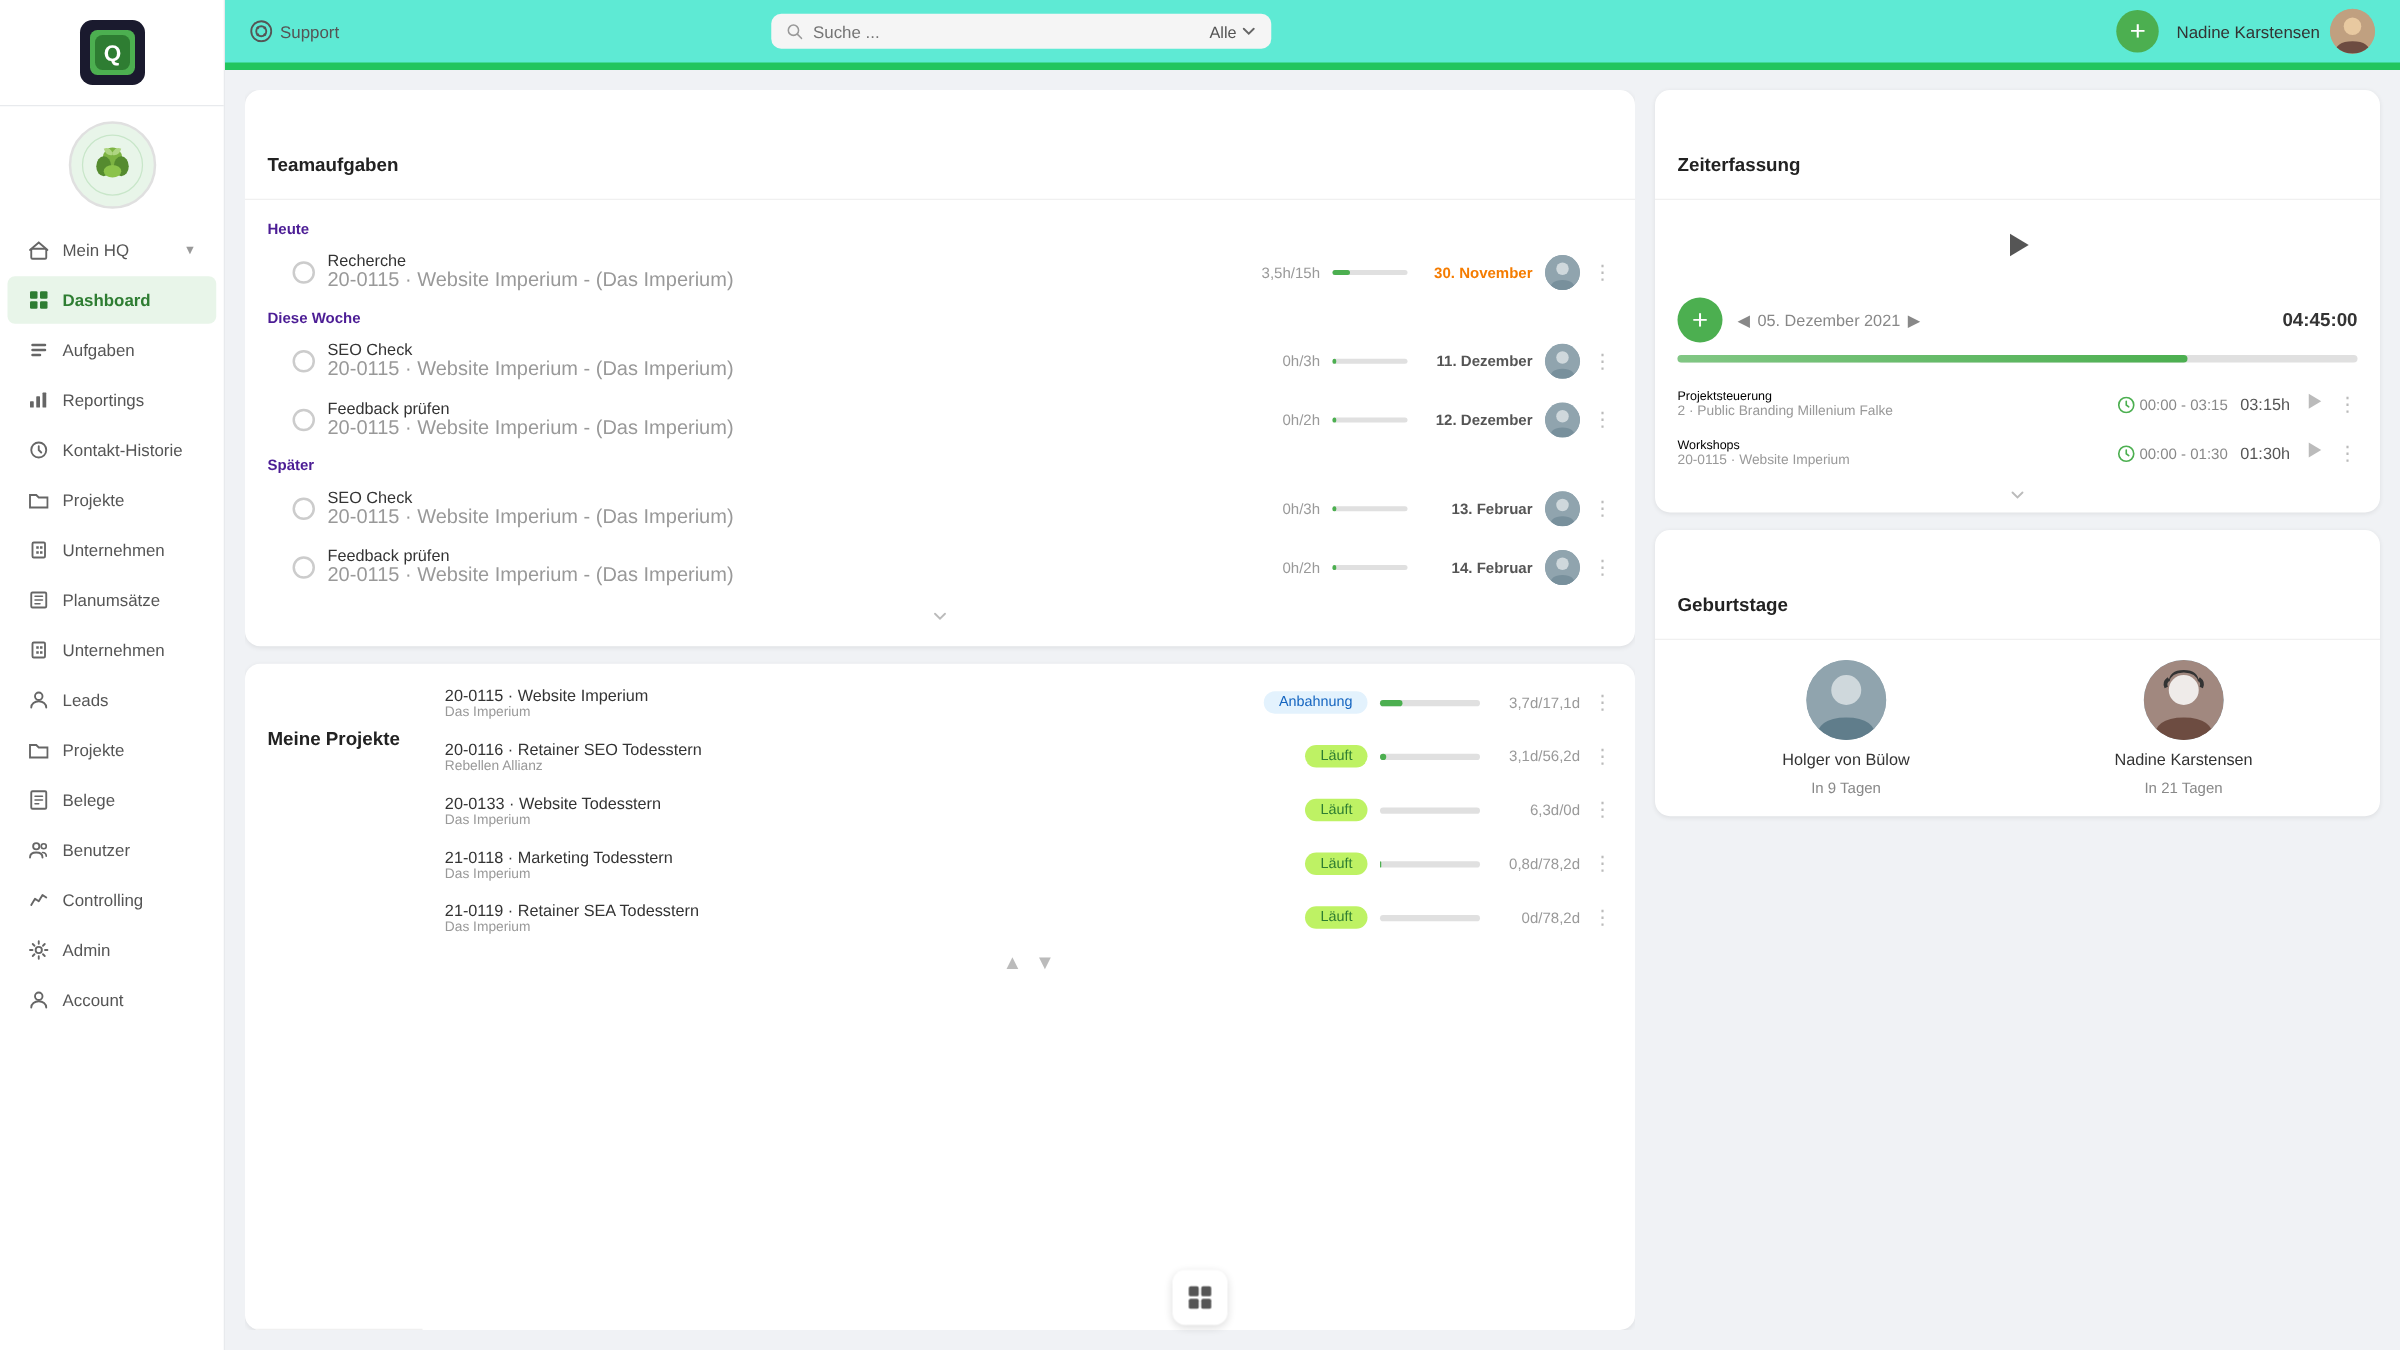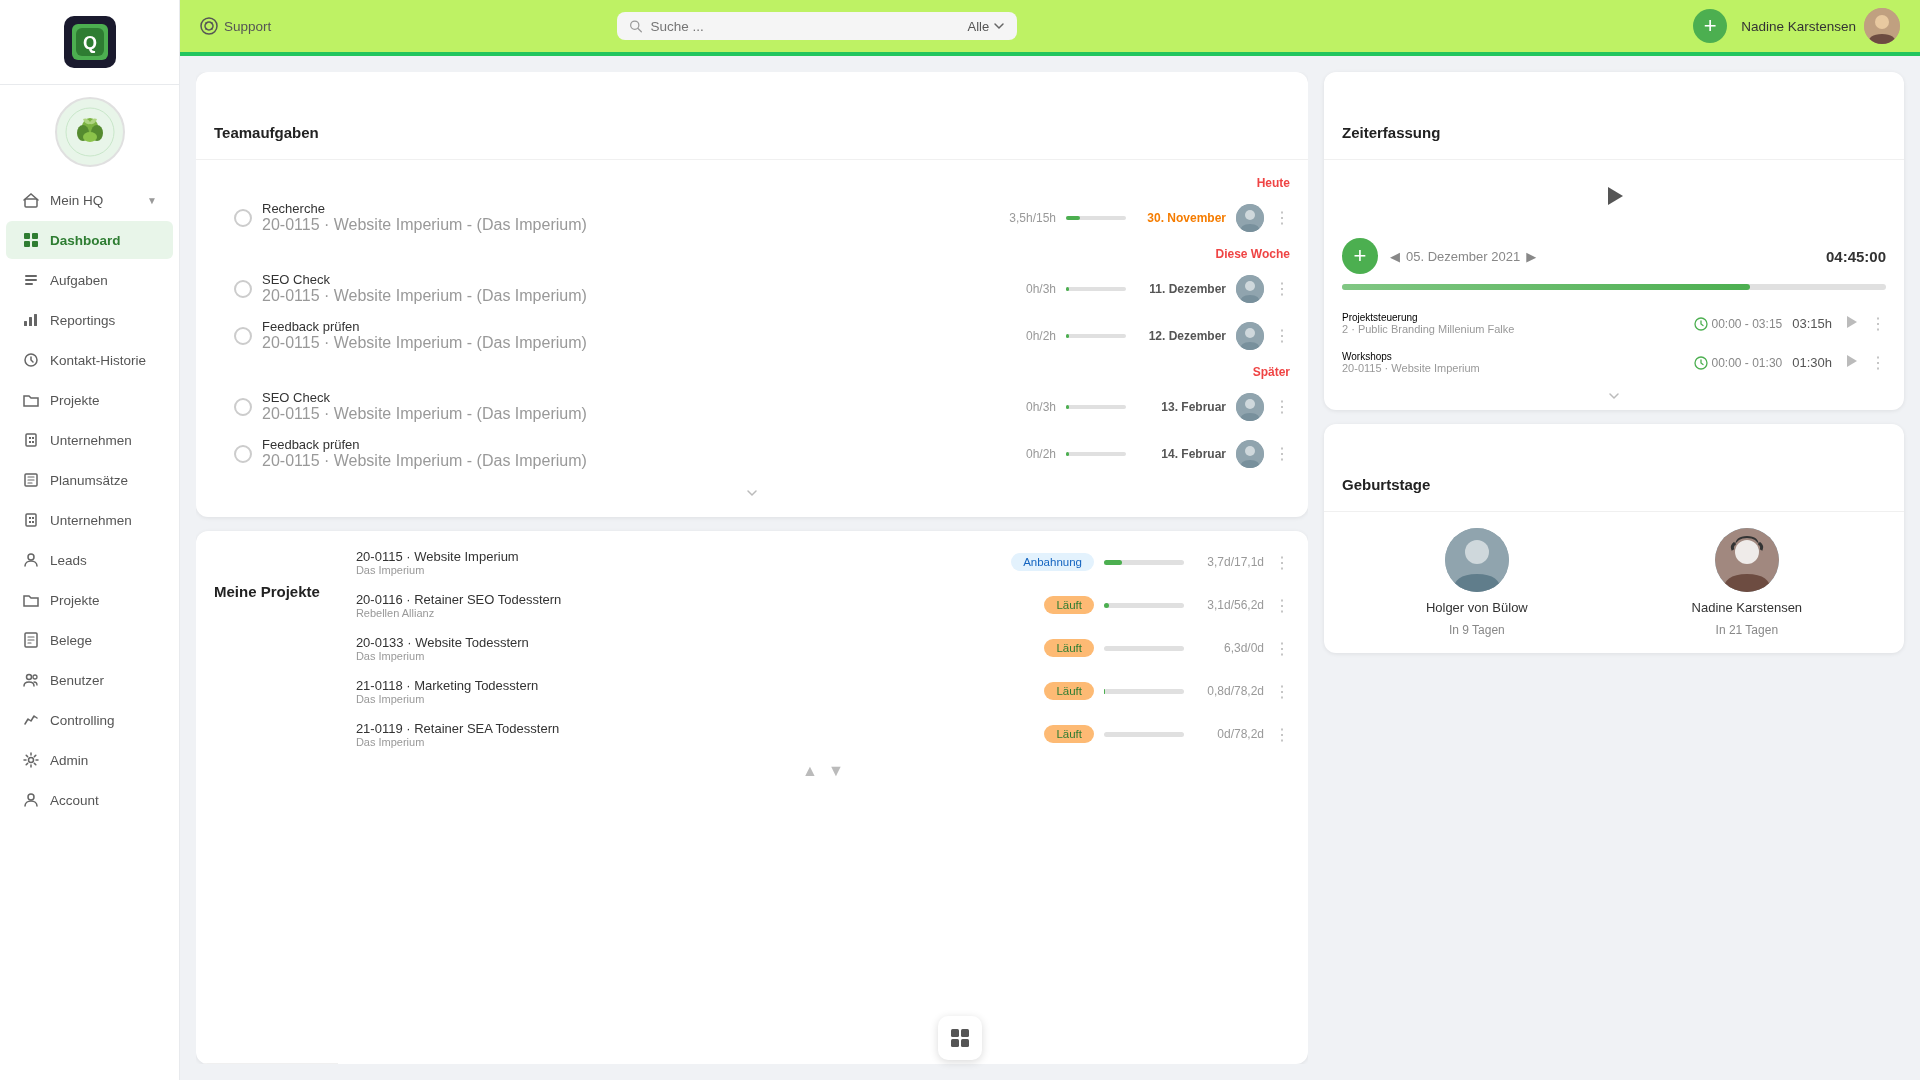--- a/index.html
+++ b/index.html
@@ -15,21 +15,21 @@
     .sidebar-nav { width: 100%; flex: 1; }
     .nav-item { display: flex; align-items: center; padding: 10px 16px; cursor: pointer; color: #555; font-size: 13.5px; gap: 10px; border-radius: 6px; margin: 2px 6px; width: calc(100% - 12px); }
     .nav-item.active { background: #e8f5e9; color: #2e7d32; font-weight: 600; }
     .nav-item .nav-icon { width: 18px; height: 18px; display: flex; align-items: center; justify-content: center; flex-shrink: 0; }
     .nav-item .nav-arrow { margin-left: auto; font-size: 10px; color: #999; }
 
     
     .main { flex: 1; display: flex; flex-direction: column; overflow: hidden; }
 
     
-    .topbar { height: 56px; background: #bef264; display: flex; align-items: center; padding: 0 20px; border-bottom: 4px solid #22c55e; gap: 16px; flex-shrink: 0; justify-content: flex-end; }
+    .topbar { height: 56px; background: #5eead4; display: flex; align-items: center; padding: 0 20px; border-bottom: 6px solid #22c55e; gap: 16px; flex-shrink: 0; justify-content: flex-end; }
     .topbar-support { display: flex; align-items: center; gap: 6px; color: #555; font-size: 13.5px; cursor: pointer; }
     .search-bar { flex: 1; max-width: 400px; margin: 0 auto; display: flex; align-items: center; background: #f5f5f5; border-radius: 8px; padding: 6px 12px; gap: 8px; }
     .search-bar input { border: none; background: transparent; outline: none; font-size: 13.5px; color: #333; width: 100%; }
     .search-filter { display: flex; align-items: center; gap: 4px; color: #555; font-size: 13px; cursor: pointer; }
     .topbar-right { margin-left: auto; display: flex; align-items: center; gap: 14px; }
     .add-btn { width: 34px; height: 34px; background: #4CAF50; border-radius: 50%; display: flex; align-items: center; justify-content: center; color: white; font-size: 22px; cursor: pointer; }
     .user-info { display: flex; align-items: center; gap: 8px; cursor: pointer; }
     .user-name { font-size: 13.5px; color: #333; }
     .avatar { width: 36px; height: 36px; border-radius: 50%; background: #c0a080; overflow: hidden; display: flex; align-items: center; justify-content: center; }
 
@@ -39,21 +39,21 @@
     
     .left-col { flex: 1; display: flex; flex-direction: column; gap: 14px; overflow: hidden; }
 
     
     .card { background: #fff; border-radius: 12px; box-shadow: 0 1px 4px rgba(0,0,0,0.08); overflow: hidden; }
     .card-header { padding: 14px 18px 17px; border-bottom: 1px solid #f0f0f0; margin-top: 38px; }
     .card-title { font-size: 15px; font-weight: 600; color: #222; }
     .card-body { padding: 10px 0; }
 
     
-    .section-label { font-size: 12px; font-weight: 600; color: #ef4444; padding: 6px 18px 4px; text-transform: none; text-align: right; }
+    .section-label { font-size: 12px; font-weight: 600; color: #4c1d95; padding: 6px 18px 4px; text-transform: none; }
     .task-row { display: flex; align-items: center; padding: 7px 18px; gap: 10px; margin-left: 20px; }
     .task-check { width: 18px; height: 18px; border-radius: 50%; border: 2px solid #ccc; flex-shrink: 0; }
     .task-info { flex: 1; min-width: 0; }
     .task-name { font-size: 13px; color: #333; font-weight: 500; }
     .task-sub { font-size: 16px; color: #999; }
     .task-time { font-size: 12px; color: #999; white-space: nowrap; }
     .task-progress { width: 60px; height: 4px; background: #e0e0e0; border-radius: 2px; flex-shrink: 0; }
     .task-progress-fill { height: 100%; background: #4CAF50; border-radius: 2px; }
     .task-date { font-size: 12px; color: #f57c00; font-weight: 700; white-space: nowrap; min-width: 90px; text-align: right; }
     .task-date.normal { color: #555; }
@@ -61,21 +61,21 @@
     .task-menu { color: #bbb; cursor: pointer; font-size: 16px; }
     .expand-btn { display: flex; justify-content: center; padding: 6px; color: #bbb; cursor: pointer; }
 
     
     .project-row { display: flex; align-items: center; padding: 8px 18px; gap: 10px; }
     .project-info { flex: 1; min-width: 0; }
     .project-name { font-size: 13px; color: #333; font-weight: 500; }
     .project-sub { font-size: 11px; color: #999; }
     .project-badge { padding: 3px 12px; border-radius: 20px; font-size: 11.5px; font-weight: 500; white-space: nowrap; }
     .badge-anbahnung { background: #e3f2fd; color: #1565c0; }
-    .badge-laeuft { background: #fdba74; color: #2e7d32; }
+    .badge-laeuft { background: #bef264; color: #2e7d32; }
     .project-progress { width: 80px; height: 5px; background: #e0e0e0; border-radius: 3px; flex-shrink: 0; }
     .project-progress-fill { height: 100%; background: #4CAF50; border-radius: 3px; }
     .project-days { font-size: 12px; color: #999; white-space: nowrap; min-width: 70px; text-align: right; }
     .project-menu { color: #bbb; cursor: pointer; font-size: 16px; }
     .proj-nav { display: flex; justify-content: center; gap: 10px; padding: 6px; }
     .proj-nav span { color: #bbb; cursor: pointer; font-size: 16px; }
 
     
     .right-col { width: 580px; flex-shrink: 0; display: flex; flex-direction: column; gap: 14px; }
 

